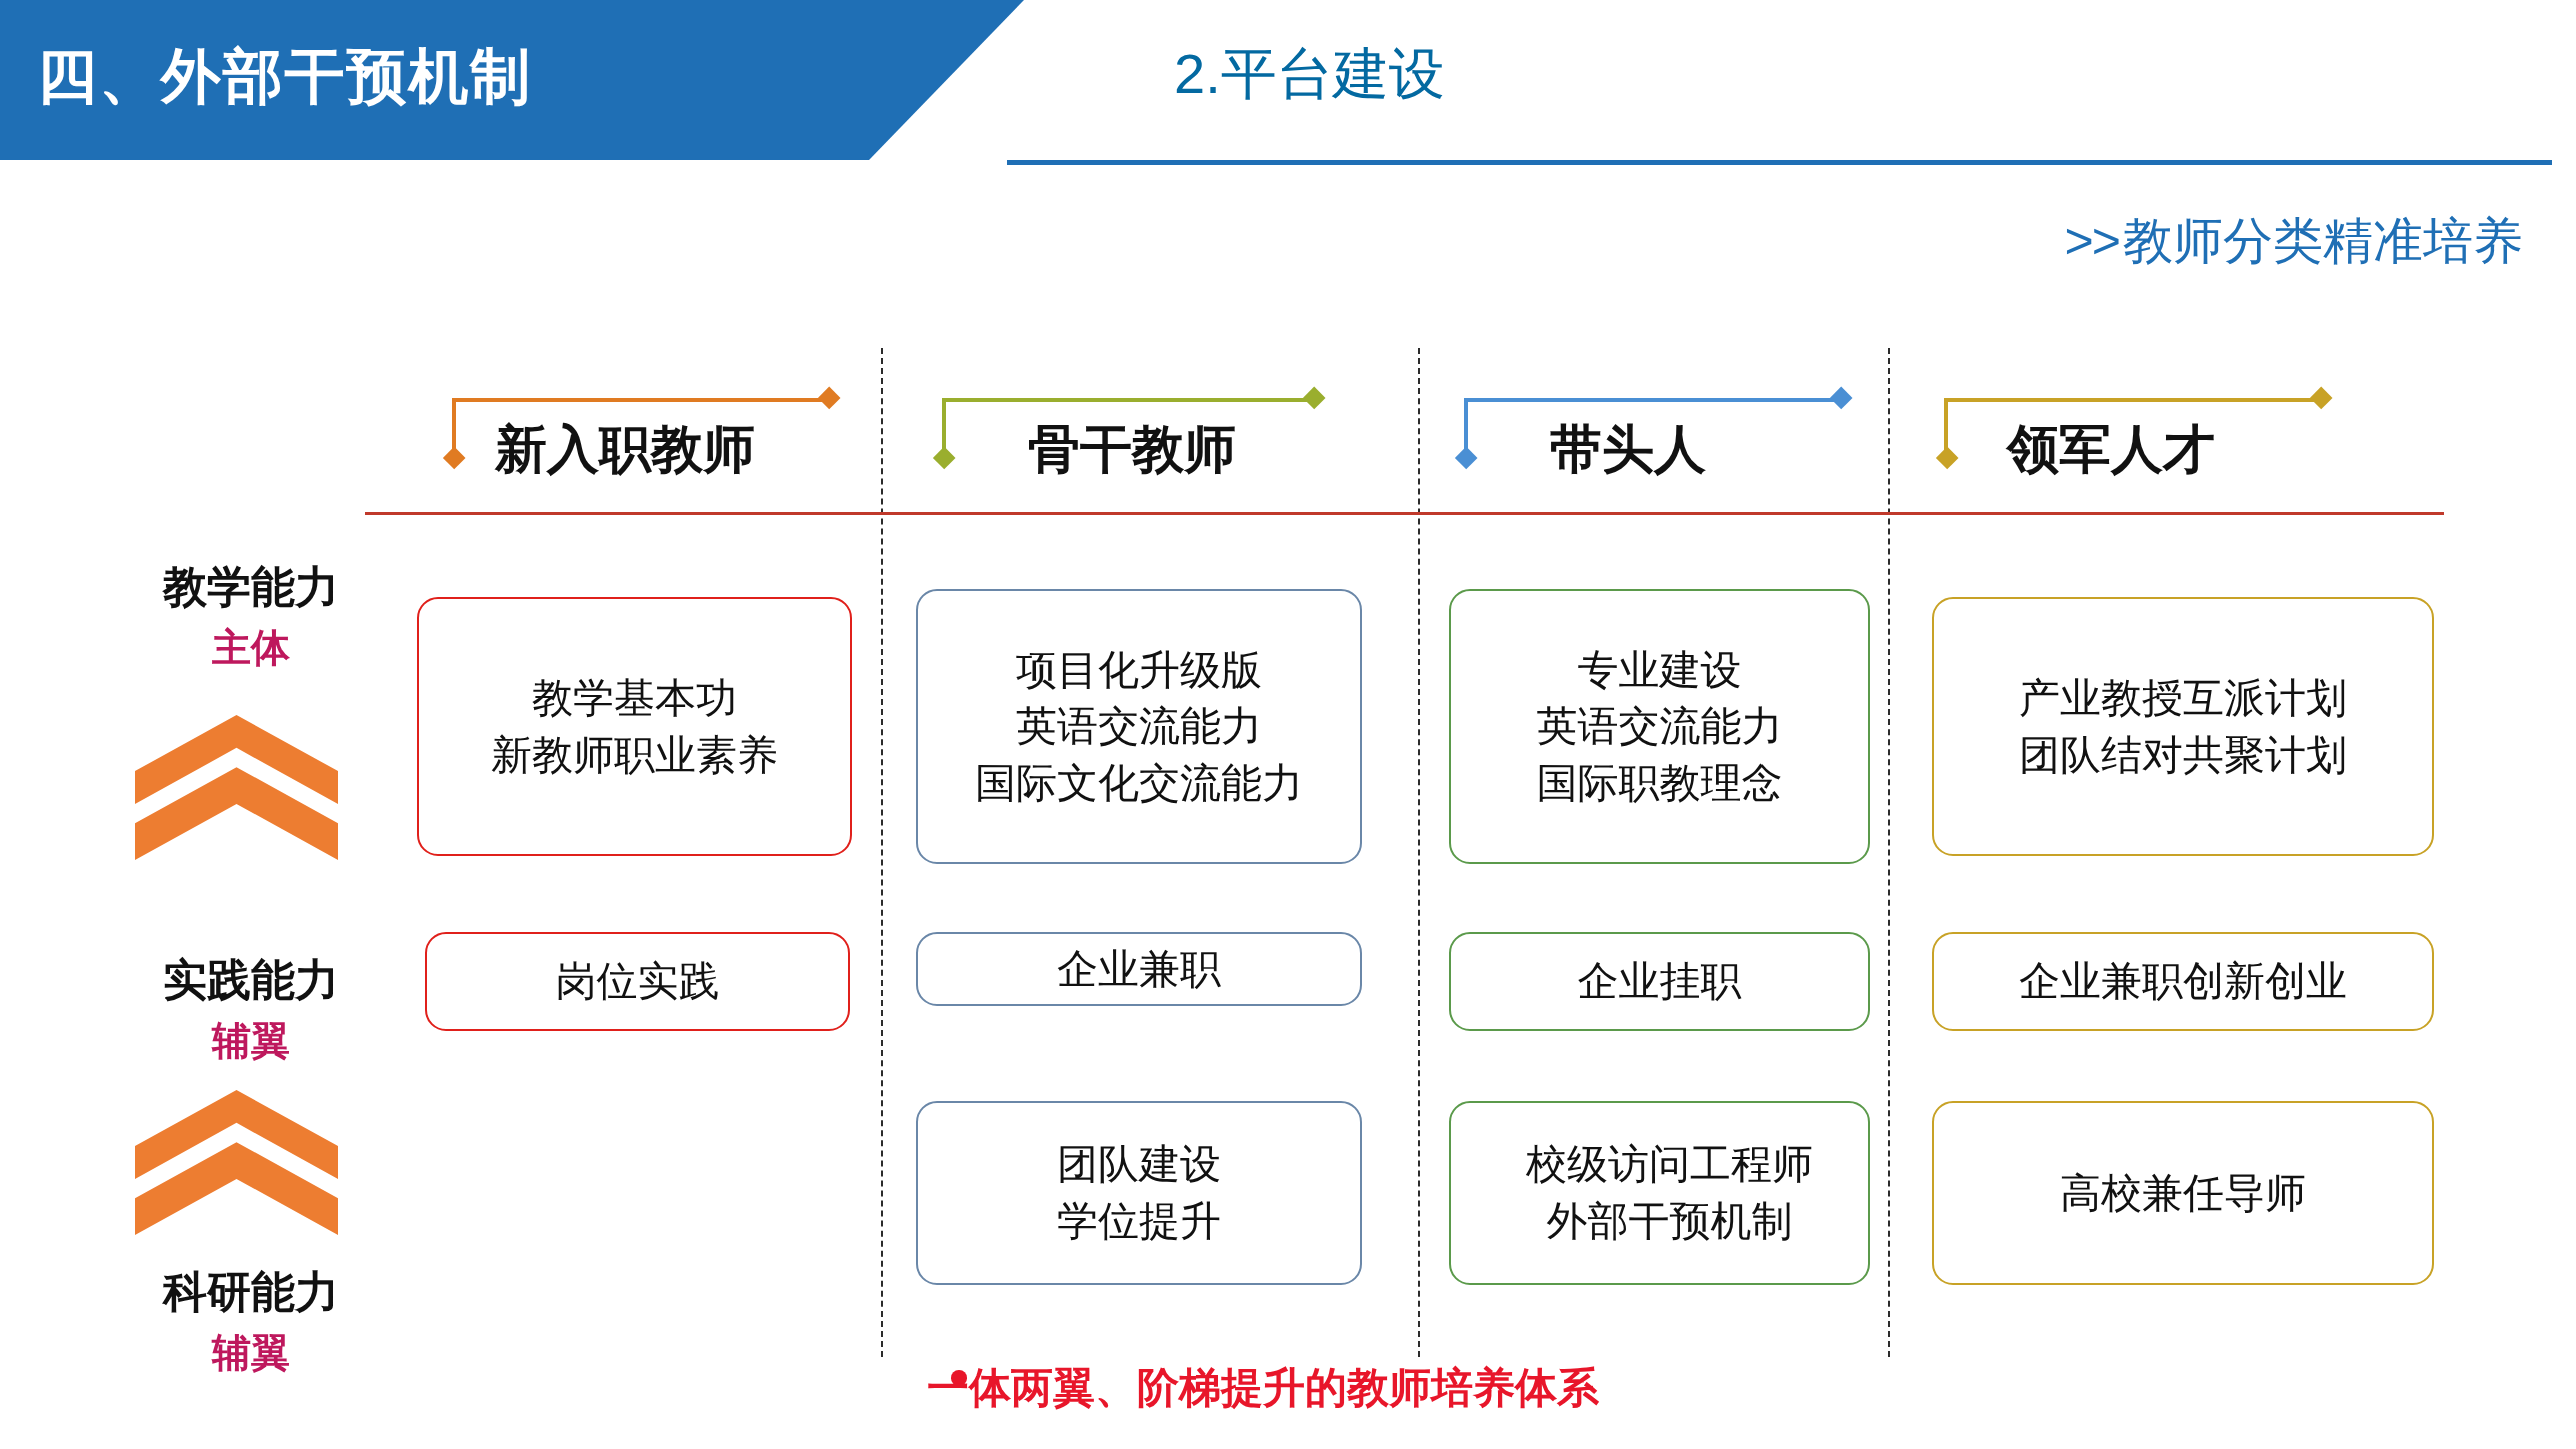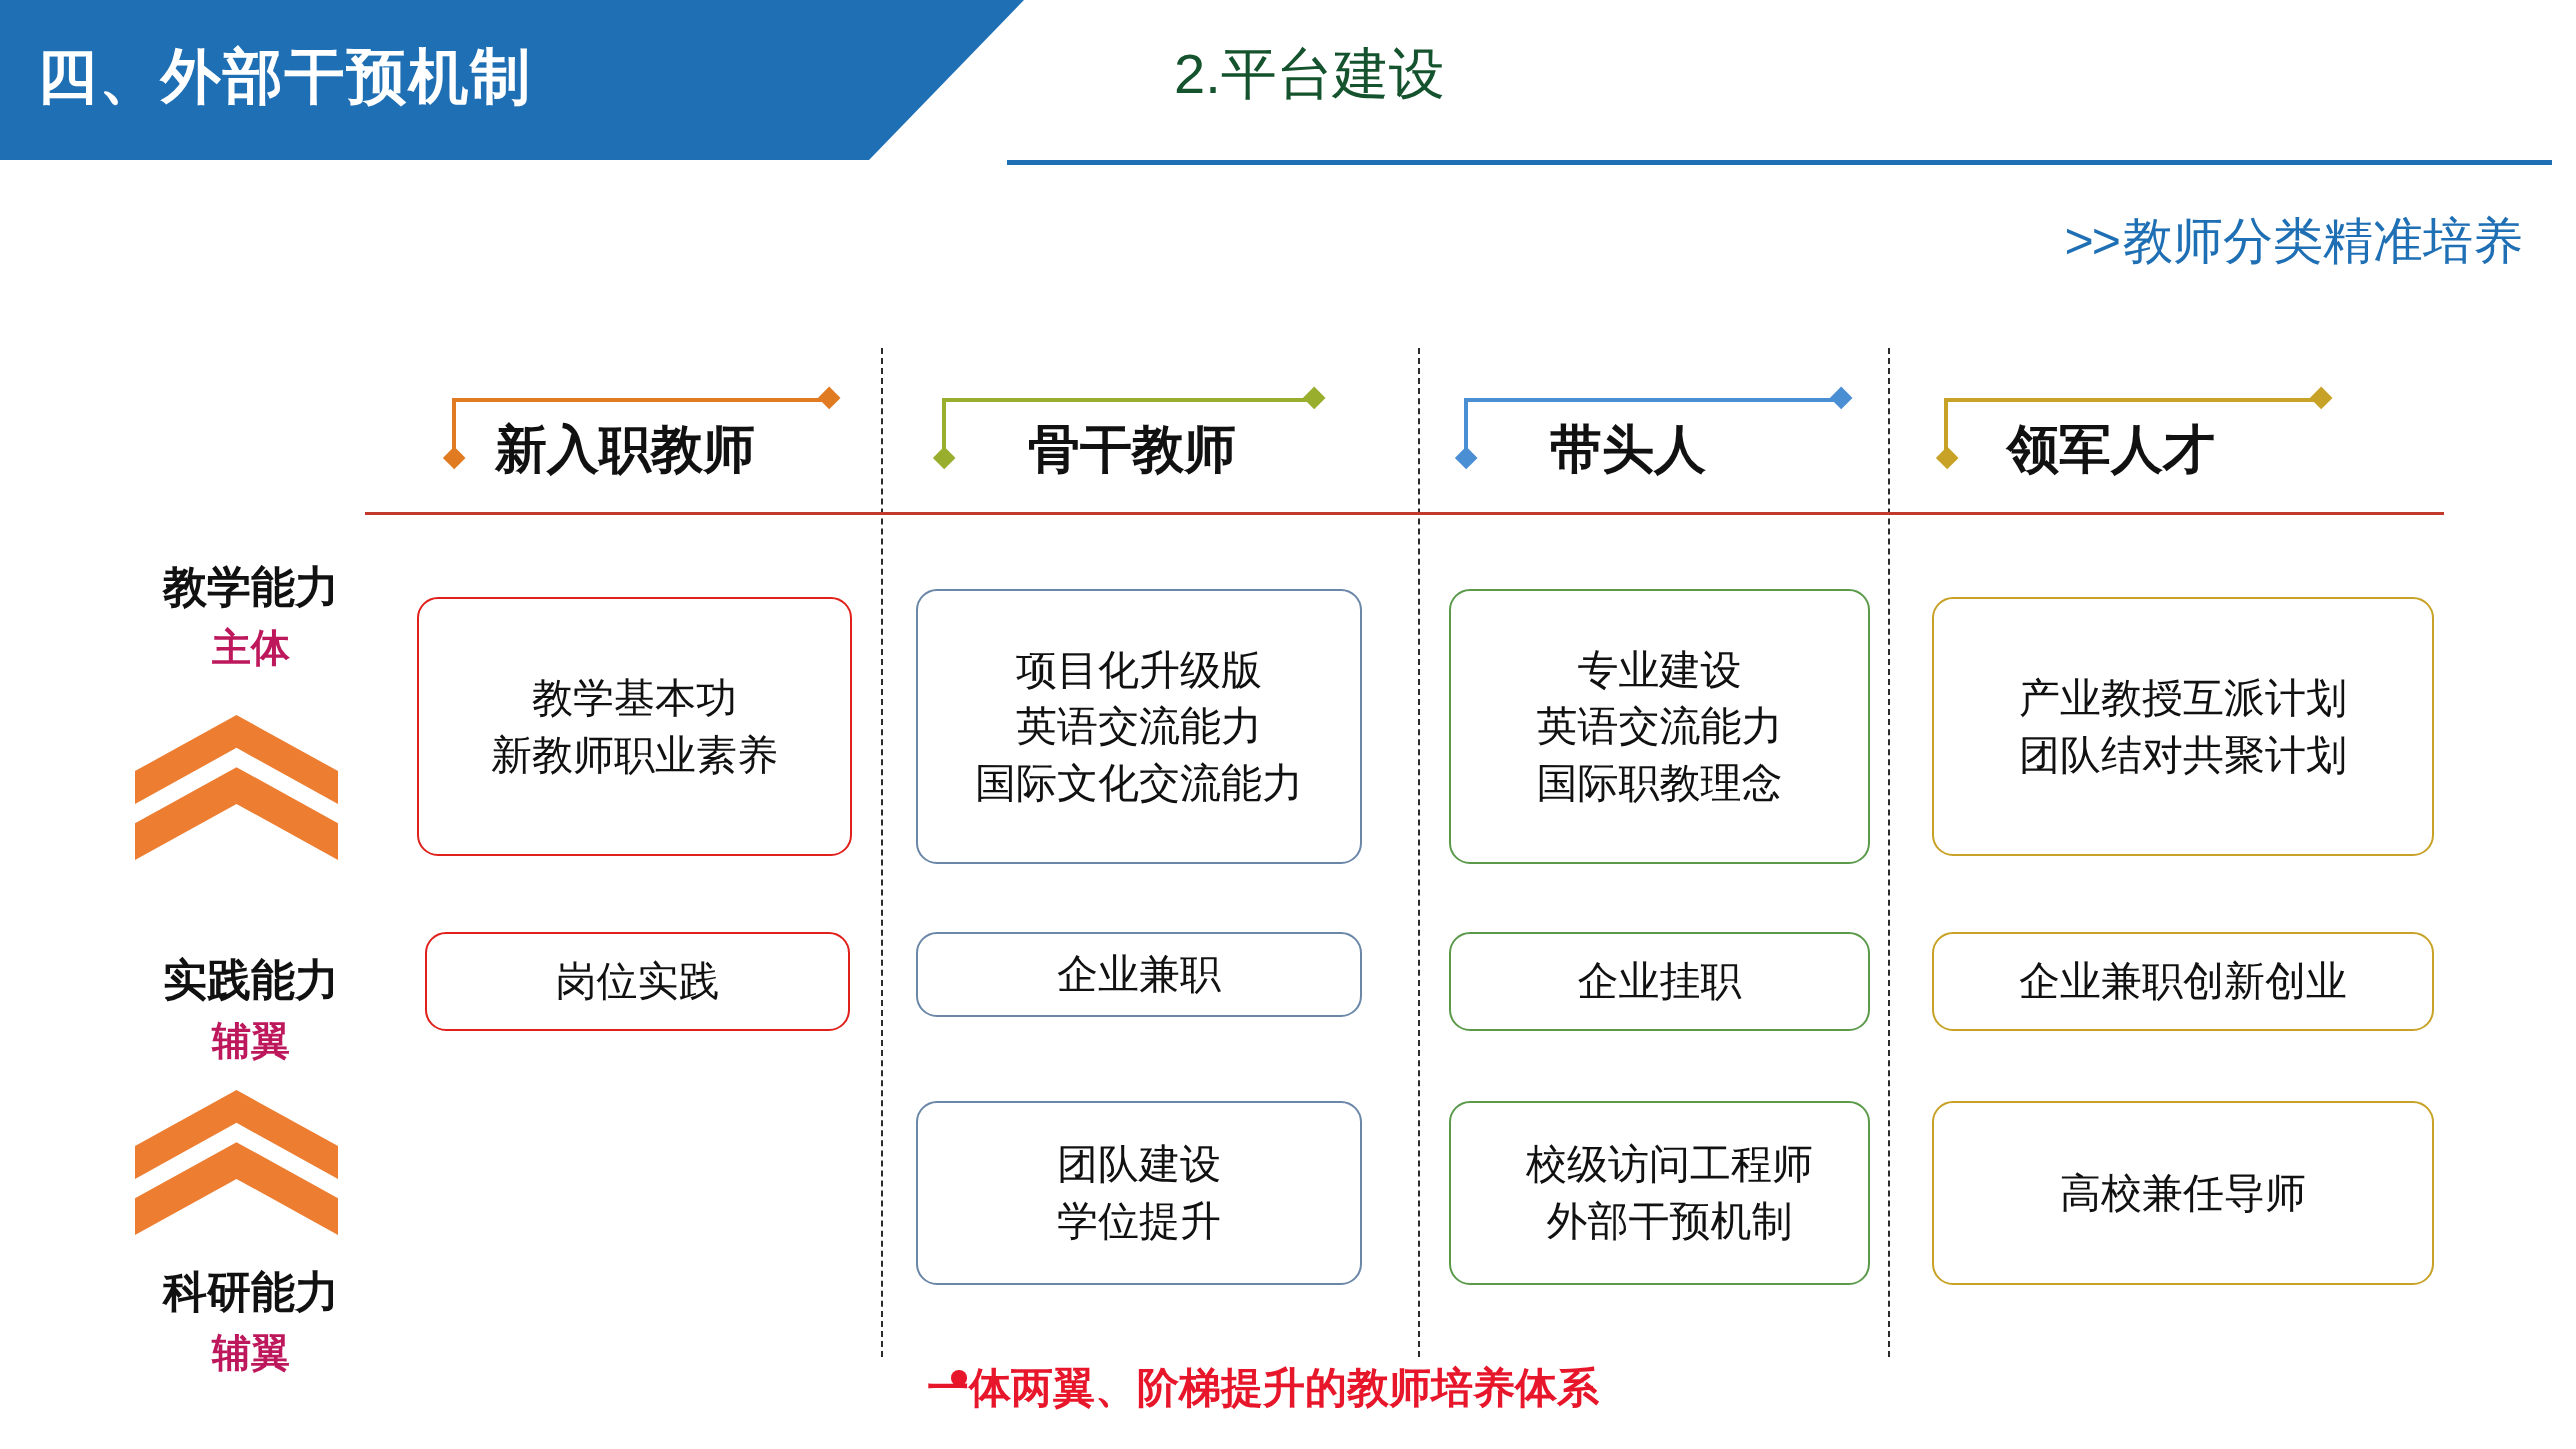--- a/index.html
+++ b/index.html
@@ -38,21 +38,21 @@
     font-size: 60px;
     font-weight: bold;
     letter-spacing: 1.9px;
     white-space: nowrap;
   }
   .header-section-title {
     position: absolute;
     left: 1174px;
     top: 37px;
     font-size: 56px;
-    color: #14532d;
+    color: #0369a1;
     white-space: nowrap;
   }
   .header-rule {
     position: absolute;
     left: 1007px;
     top: 160px;
     width: 1545px;
     height: 4.8px;
     background: #1F6FB5;
   }
@@ -293,21 +293,21 @@
 
 <div class="card c-gold" style="left:1932px; top:597px; width:502px; height:259px;">
   <div class="line">产业教授互派计划</div>
   <div class="line">团队结对共聚计划</div>
 </div>
 
 <div class="card c-red" style="left:425px; top:932px; width:425px; height:99px;">
   <div class="line">岗位实践</div>
 </div>
 
-<div class="card c-blue" style="left:916px; top:932px; width:446px; height:85px;">
+<div class="card c-blue" style="left:916px; top:932px; width:446px; height:74px;">
   <div class="line">企业兼职</div>
 </div>
 
 <div class="card c-green" style="left:1449px; top:932px; width:421px; height:99px;">
   <div class="line">企业挂职</div>
 </div>
 
 <div class="card c-gold" style="left:1932px; top:932px; width:502px; height:99px;">
   <div class="line">企业兼职创新创业</div>
 </div>

